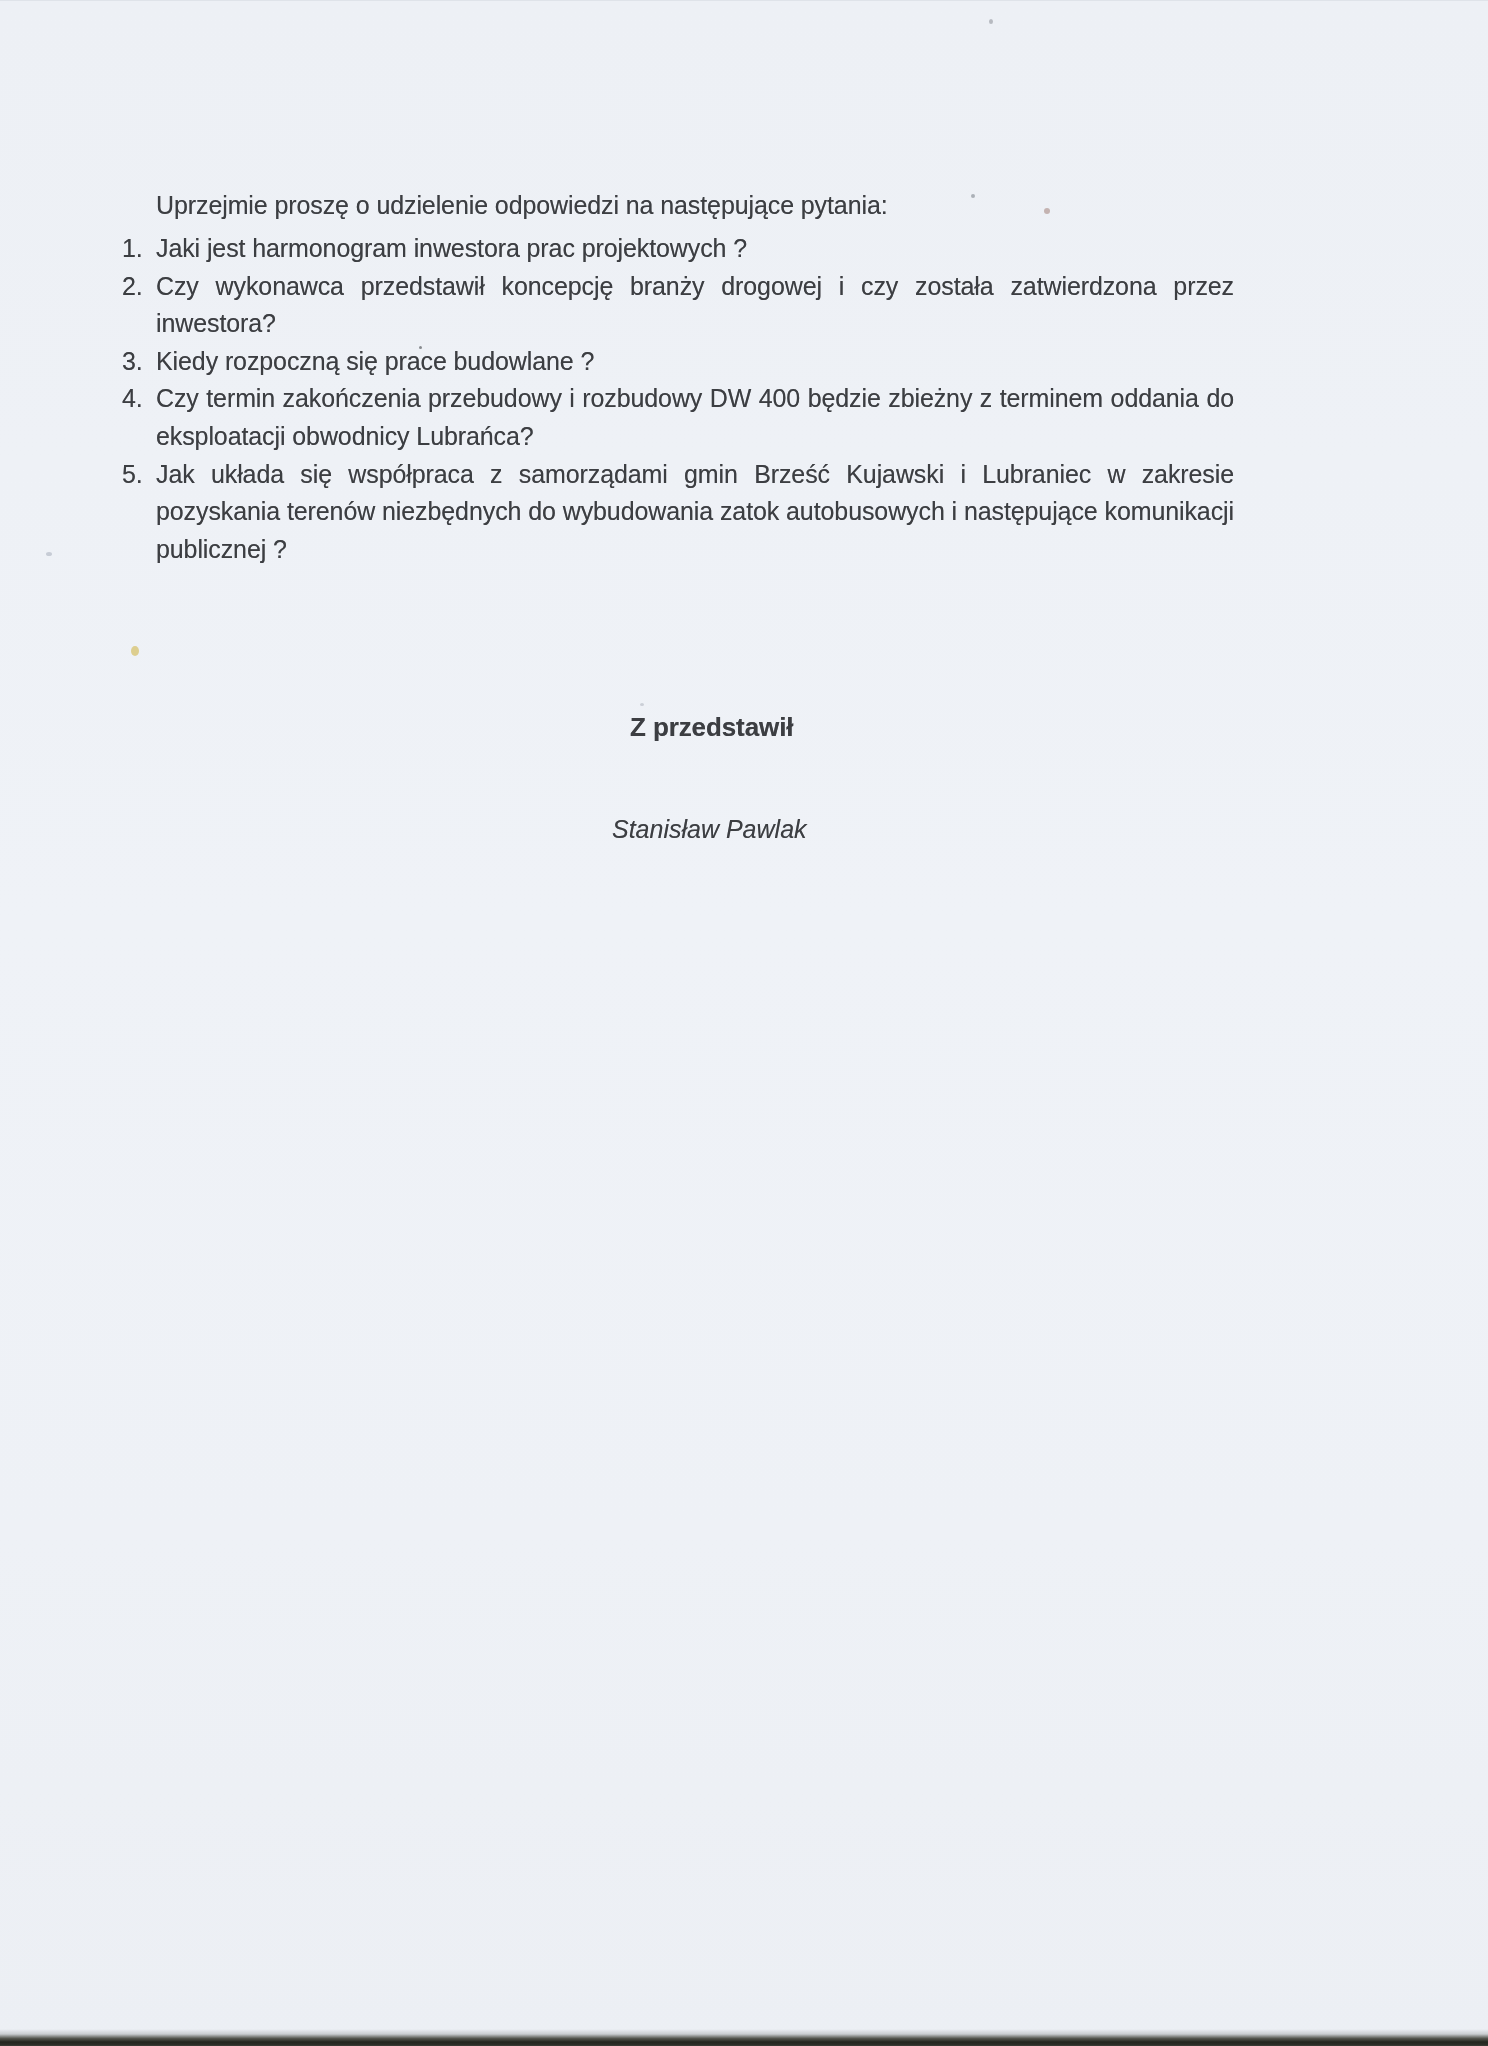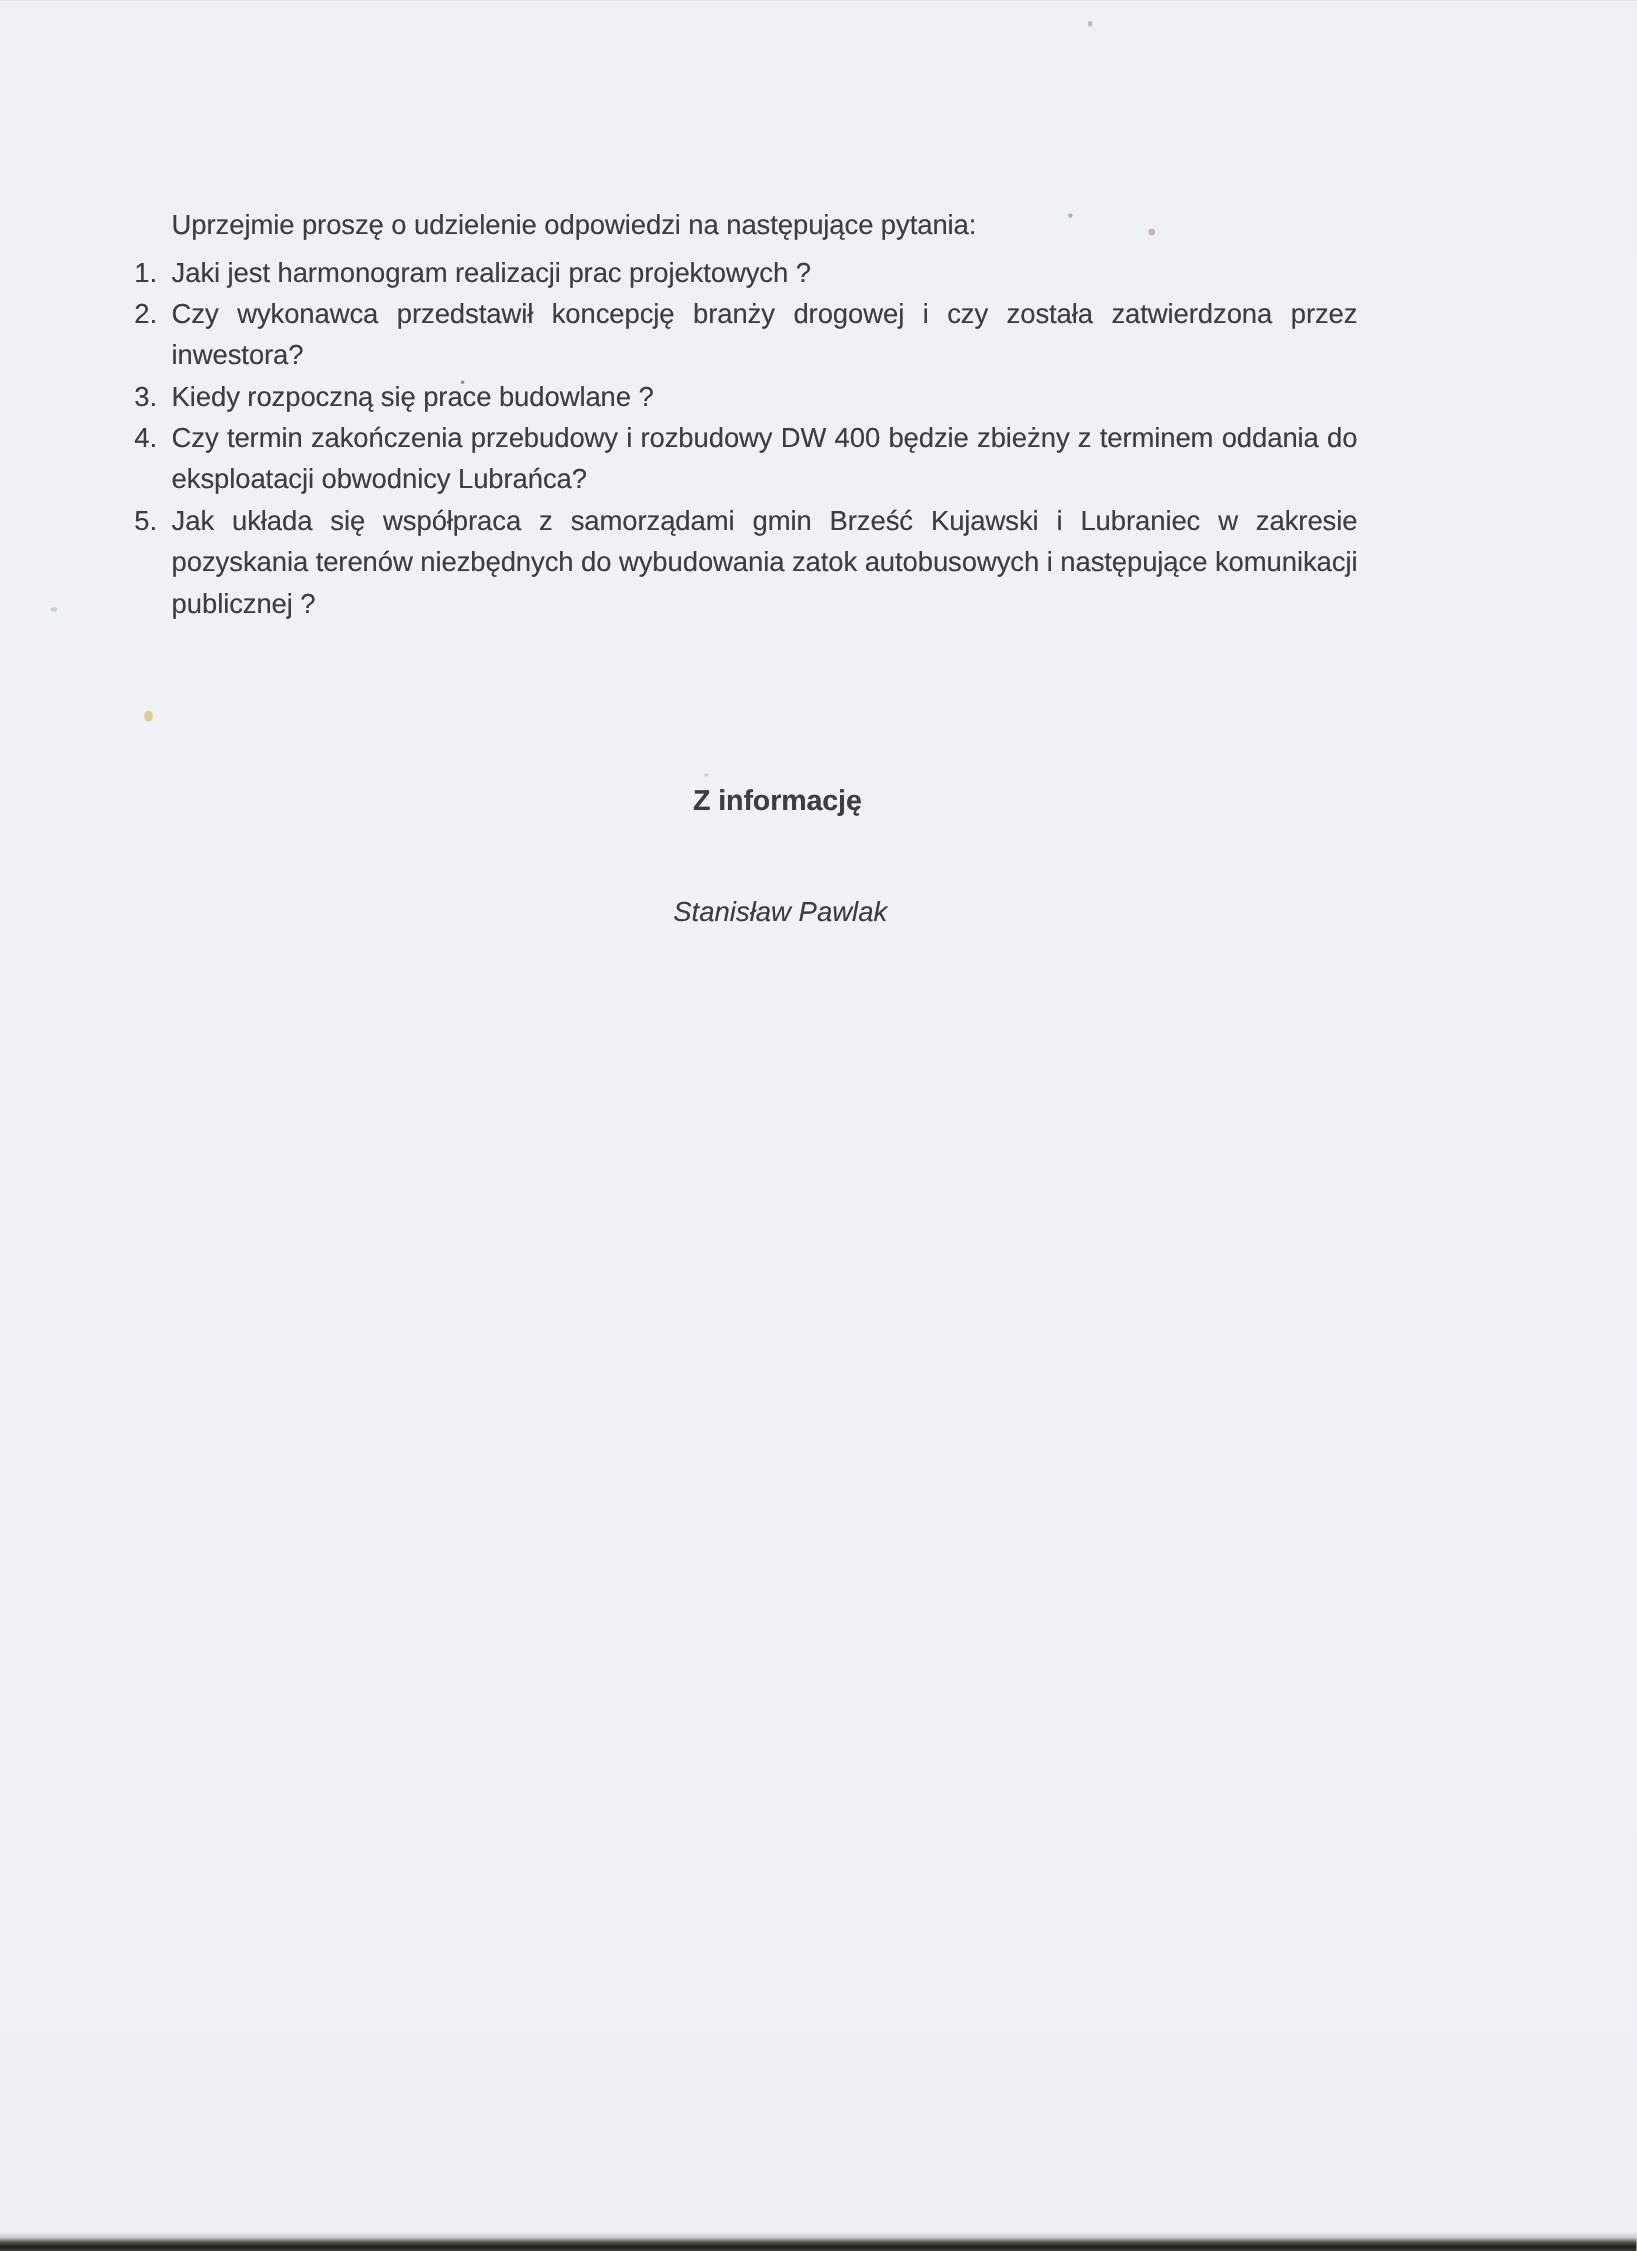--- a/index.html
+++ b/index.html
@@ -69,42 +69,42 @@
 </head>
 <body>
 
 <div class="page">
 
   <p class="txt intro">Uprzejmie proszę o udzielenie odpowiedzi na następujące pytania:</p>
 
   <div class="qlist">
     <div class="qitem">
       <span class="txt qnum">1.</span>
-      <span class="txt qtext">Jaki jest harmonogram realizacji prac projektowych ?</span>
+      <span class="txt qtext">Jaki jest harmonogram inwestora prac projektowych ?</span>
     </div>
     <div class="qitem">
       <span class="txt qnum">2.</span>
       <span class="txt qtext">Czy wykonawca przedstawił koncepcję branży drogowej i czy została zatwierdzona przez inwestora?</span>
     </div>
     <div class="qitem">
       <span class="txt qnum">3.</span>
       <span class="txt qtext">Kiedy rozpoczną się prace budowlane ?</span>
     </div>
     <div class="qitem">
       <span class="txt qnum">4.</span>
       <span class="txt qtext">Czy termin zakończenia przebudowy i rozbudowy DW 400 będzie zbieżny z terminem oddania do eksploatacji obwodnicy Lubrańca?</span>
     </div>
     <div class="qitem">
       <span class="txt qnum">5.</span>
       <span class="txt qtext">Jak układa się współpraca z samorządami gmin Brześć Kujawski i Lubraniec w zakresie pozyskania terenów niezbędnych do wybudowania zatok autobusowych i następujące komunikacji publicznej ?</span>
     </div>
   </div>
 
 
-  <div class="signoff">Z informację</div>
+  <div class="signoff">Z przedstawił</div>
 
   <div class="signature">Stanisław Pawlak</div>
 
   <div class="speck s1"></div>
   <div class="speck s2"></div>
   <div class="speck s3"></div>
   <div class="speck s4"></div>
   <div class="speck s5"></div>
   <div class="speck s6"></div>
   <div class="speck s7"></div>

